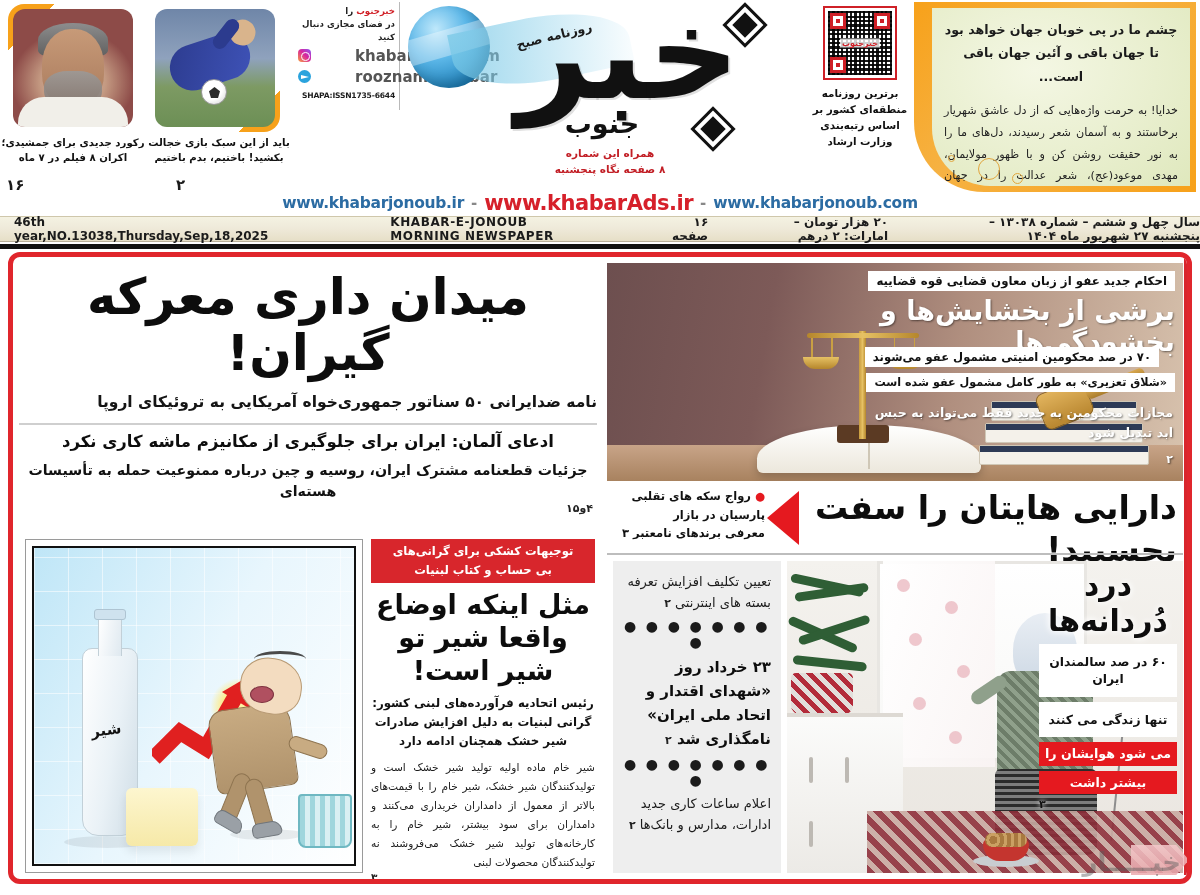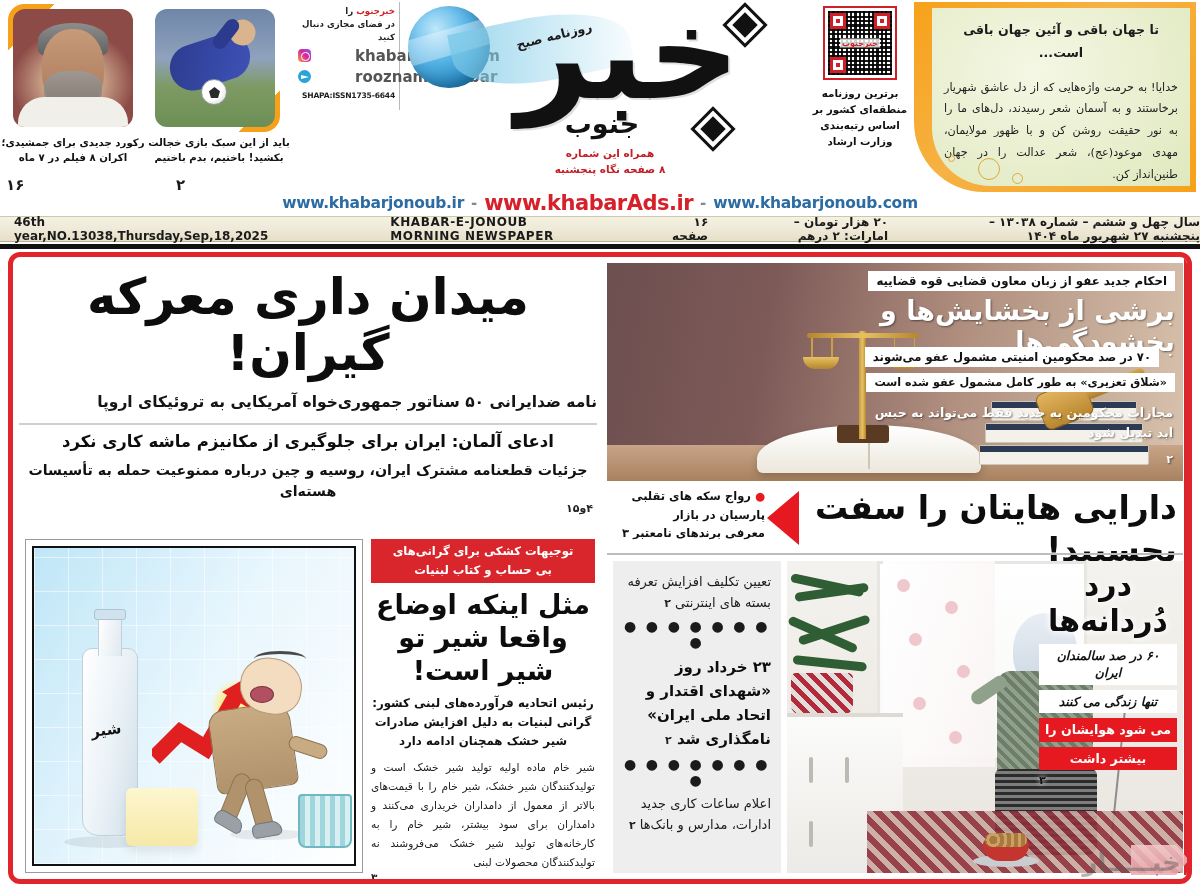--- a/index.html
+++ b/index.html
@@ -570,21 +570,21 @@
   .paincol{
     position:absolute; left: 1020px; top: 306px; width: 150px; padding: 4px 6px;
     direction:rtl; text-align:center;
   }
   .pain-h{
     font-size: 30px; font-weight:bold; color:#0d0d0d; line-height:1.2; letter-spacing:-1px;
     text-shadow: 0 0 6px #fff, 0 0 10px #fff;
   }
   .pain-l1, .pain-l2{
     background:#fff; color:#111; font-size: 12.4px; font-weight:bold;
-    padding: 3px 4px; margin-top: 5px; line-height:1.4;font-style:italic;
+    padding: 9px 4px; margin-top: 5px; line-height:1.4;
   }
   .pain-r1, .pain-r2{
     background:#e5191f; color:#fff; font-size: 12.6px; font-weight:bold;
     padding: 3px 4px; margin-top: 5px; line-height:1.4;
   }
   .pain-pg{
     margin-top: 4px; font-size: 11px; font-weight:bold; color:#111; text-align:left;
     text-shadow: 0 0 5px #fff;
   }
 
@@ -667,20 +667,21 @@
           <span class="eye e3"></span>
           <span class="qrlabel">خبرجنوب</span>
         </div>
       </div>
       <div class="qrtxt">برترین روزنامه منطقه‌ای کشور بر اساس رتبه‌بندی وزارت ارشاد</div>
     </div>
 
     <div class="greenpanel">
       <div class="gp-inner">
         <div class="gp-top">
+          <div>چشم ما در پی خوبان جهان خواهد بود</div>
           <div>تا جهان باقی و آئین جهان باقی است...</div>
         </div>
         <div class="gp-body">خدایا! به حرمت واژه‌هایی که از دل عاشق شهریار برخاستند و به آسمان شعر رسیدند، دل‌های ما را به نور حقیقت روشن کن و با ظهور مولایمان، مهدی موعود(عج)، شعر عدالت را در جهان طنین‌انداز کن.</div>
         <span class="bubble b1"></span>
         <span class="bubble b2"></span>
         <span class="bubble b3"></span>
       </div>
     </div>
 
     <div class="urlstrip">

